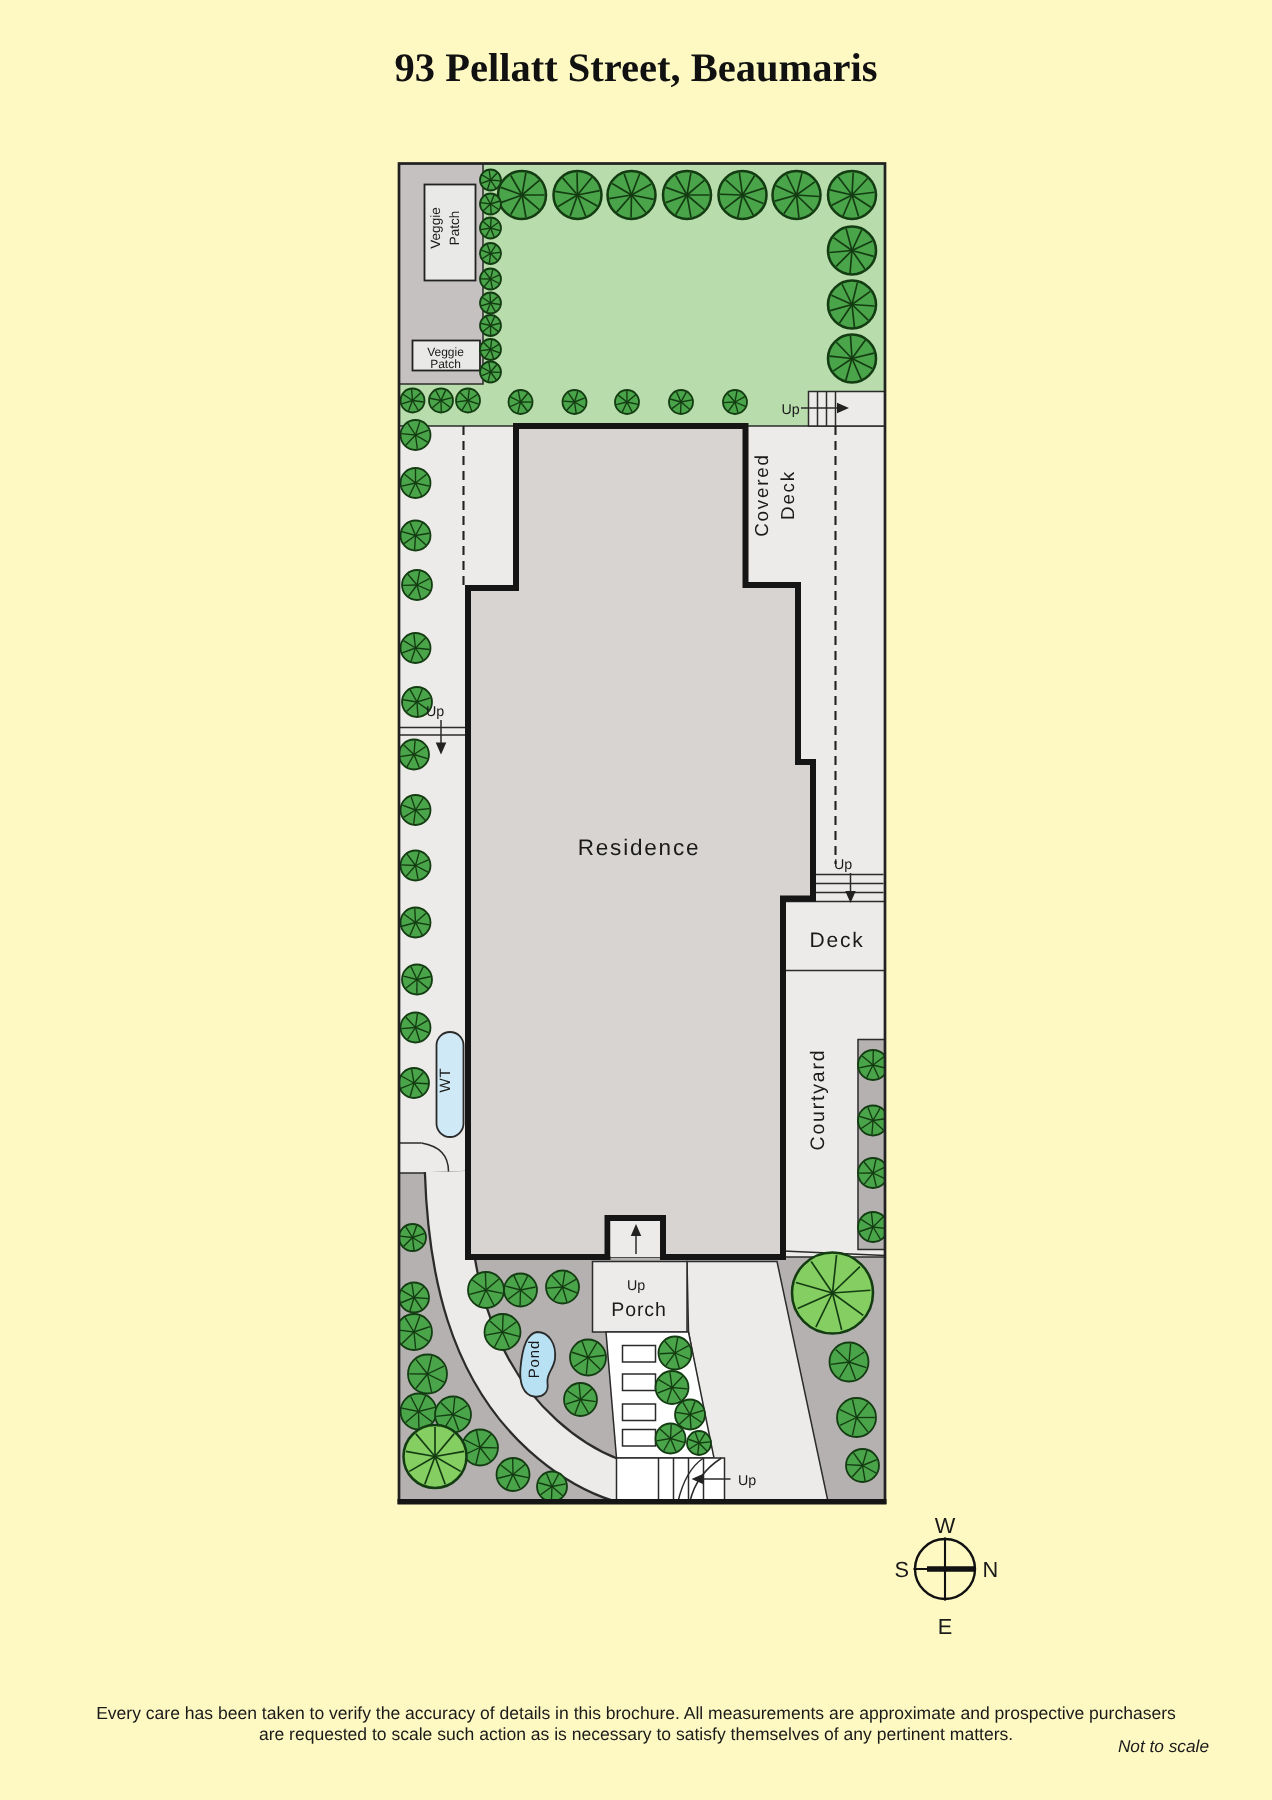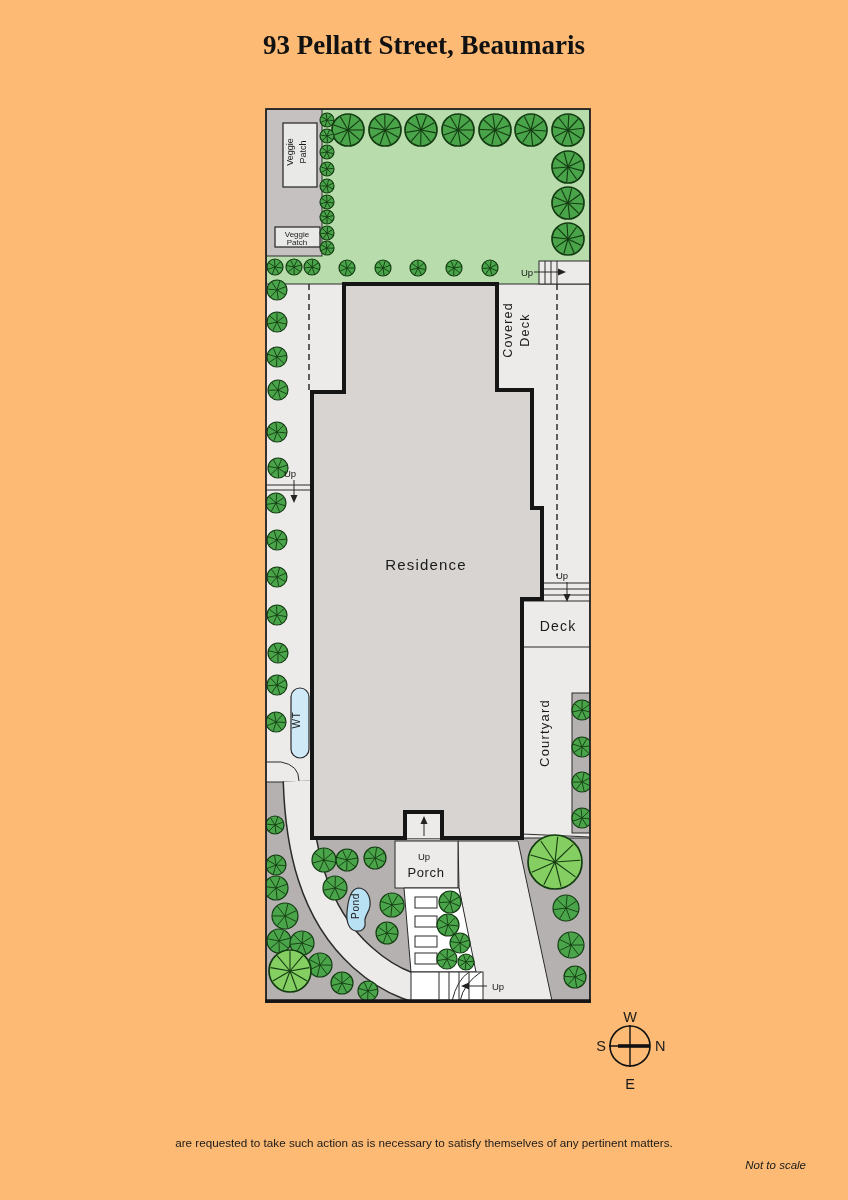--- a/index.html
+++ b/index.html
@@ -1,16 +1,16 @@
 <!DOCTYPE html>
 <html><head>
 <meta charset="utf-8">
 <style>
   html,body{margin:0;padding:0;background:#ffffff;}
-  .page{position:relative;width:848px;height:1200px;background:#fdba74;overflow:hidden;
+  .page{position:relative;width:848px;height:1200px;background:#fef9c3;overflow:hidden;
         font-family:"Liberation Sans",sans-serif;}
   .title{position:absolute;top:30px;left:0;width:848px;text-align:center;
          font-family:"Liberation Serif",serif;font-weight:bold;font-size:27px;color:#111;}
   .footer{position:absolute;top:1136px;left:24px;width:800px;text-align:center;
           font-size:11.7px;line-height:14px;color:#1a1a1a;}
   .scale-note{position:absolute;top:1159px;right:42px;font-size:11.5px;color:#1a1a1a;font-style:italic;}
   svg text{font-family:"Liberation Sans",sans-serif;fill:#1a1a1a;}
   .lbl{letter-spacing:1.2px;}
   .lbl-sm{letter-spacing:0.6px;}
   .thin{stroke:#2b2b2b;stroke-width:1;fill:none;}
@@ -862,17 +862,18 @@
       <line x1="609" y1="1046" x2="650" y2="1046" stroke="#111" stroke-width="1.4"></line>
       <line x1="618" y1="1046" x2="650" y2="1046" stroke="#111" stroke-width="3.6"></line>
       <text x="630" y="1022" font-size="14.5" text-anchor="middle">W</text>
       <text x="655" y="1051" font-size="14.5" text-anchor="start">N</text>
       <text x="606" y="1051" font-size="14.5" text-anchor="end">S</text>
       <text x="630" y="1089" font-size="14.5" text-anchor="middle">E</text>
     </g>
   </svg>
 
   <div class="footer">
-    <div>are requested to take such action as is necessary to satisfy themselves of any pertinent matters.</div>
+    <div>Every care has been taken to verify the accuracy of details in this brochure.  All measurements are approximate and prospective purchasers</div>
+    <div>are requested to scale such action as is necessary to satisfy themselves of any pertinent matters.</div>
   </div>
   <div class="scale-note">Not to scale</div>
 
 </div>
 
 </body></html>

